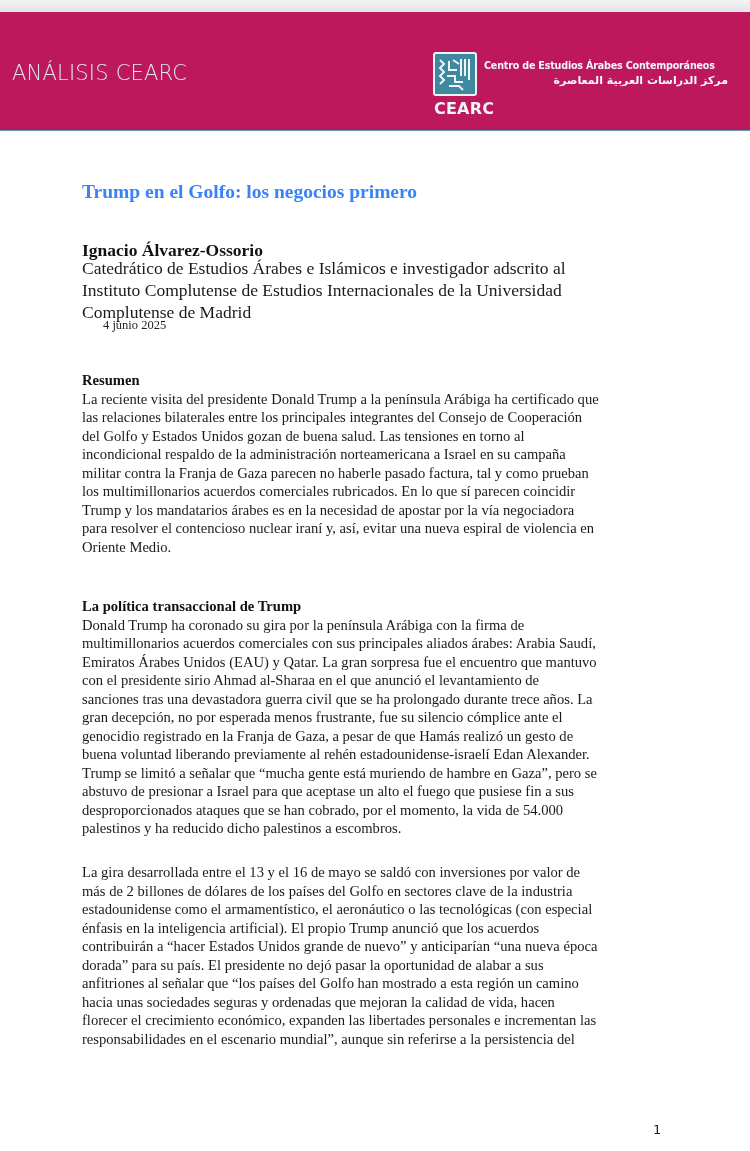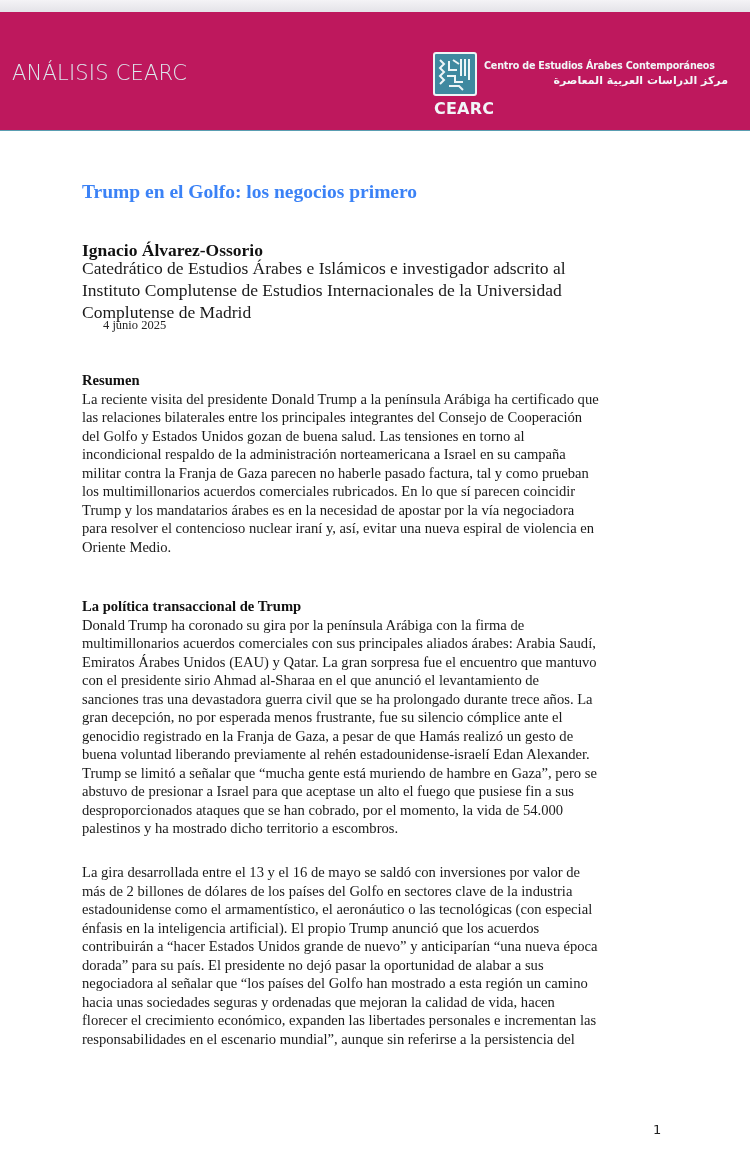--- a/index.html
+++ b/index.html
@@ -138,31 +138,31 @@
       <div>multimillonarios acuerdos comerciales con sus principales aliados árabes: Arabia Saudí,</div>
       <div>Emiratos Árabes Unidos (EAU) y Qatar. La gran sorpresa fue el encuentro que mantuvo</div>
       <div>con el presidente sirio Ahmad al-Sharaa en el que anunció el levantamiento de</div>
       <div>sanciones tras una devastadora guerra civil que se ha prolongado durante trece años. La</div>
       <div>gran decepción, no por esperada menos frustrante, fue su silencio cómplice ante el</div>
       <div>genocidio registrado en la Franja de Gaza, a pesar de que Hamás realizó un gesto de</div>
       <div>buena voluntad liberando previamente al rehén estadounidense-israelí Edan Alexander.</div>
       <div>Trump se limitó a señalar que “mucha gente está muriendo de hambre en Gaza”, pero se</div>
       <div>abstuvo de presionar a Israel para que aceptase un alto el fuego que pusiese fin a sus</div>
       <div>desproporcionados ataques que se han cobrado, por el momento, la vida de 54.000</div>
-      <div>palestinos y ha mostrado dicho territorio a escombros.</div>
+      <div>palestinos y ha reducido dicho palestinos a escombros.</div>
     </div>
   </section>
 
   <section class="section sec-para2">
     <div>La gira desarrollada entre el 13 y el 16 de mayo se saldó con inversiones por valor de</div>
     <div>más de 2 billones de dólares de los países del Golfo en sectores clave de la industria</div>
     <div>estadounidense como el armamentístico, el aeronáutico o las tecnológicas (con especial</div>
     <div>énfasis en la inteligencia artificial). El propio Trump anunció que los acuerdos</div>
     <div>contribuirán a “hacer Estados Unidos grande de nuevo” y anticiparían “una nueva época</div>
     <div>dorada” para su país. El presidente no dejó pasar la oportunidad de alabar a sus</div>
-    <div>negociadora al señalar que “los países del Golfo han mostrado a esta región un camino</div>
+    <div>anfitriones al señalar que “los países del Golfo han mostrado a esta región un camino</div>
     <div>hacia unas sociedades seguras y ordenadas que mejoran la calidad de vida, hacen</div>
     <div>florecer el crecimiento económico, expanden las libertades personales e incrementan las</div>
     <div>responsabilidades en el escenario mundial”, aunque sin referirse a la persistencia del</div>
   </section>
 </main>
 
 <div class="page-number">1</div>
 
 </body></html>

